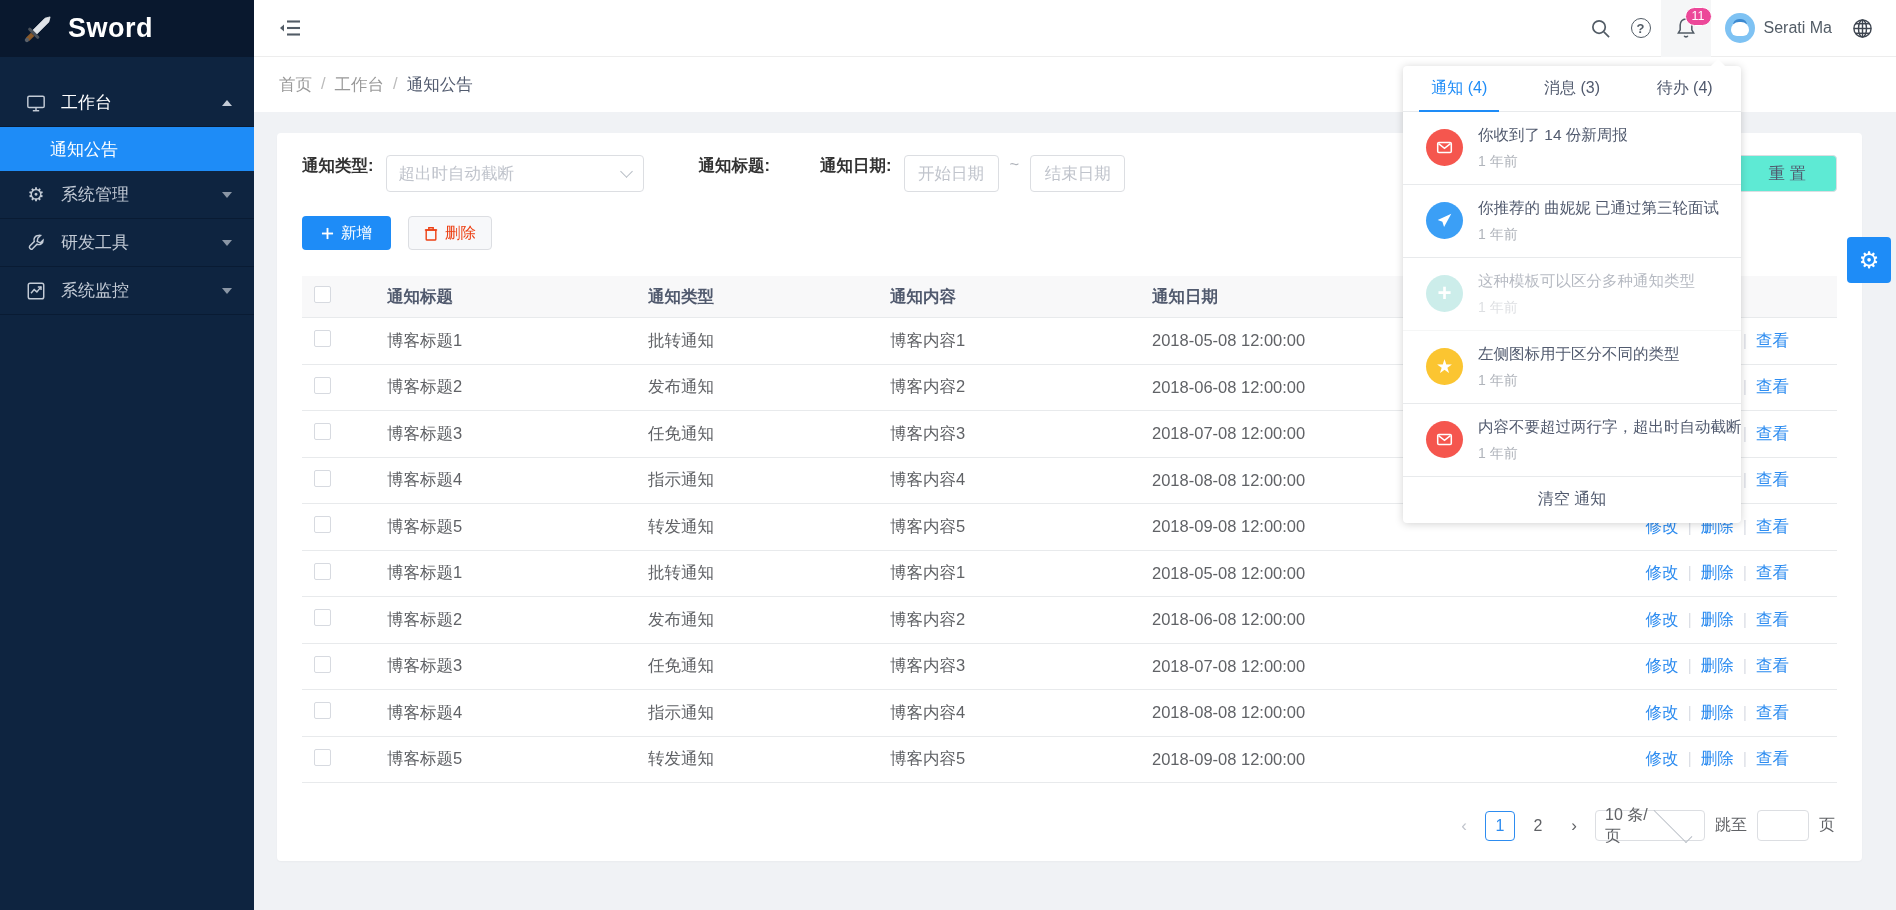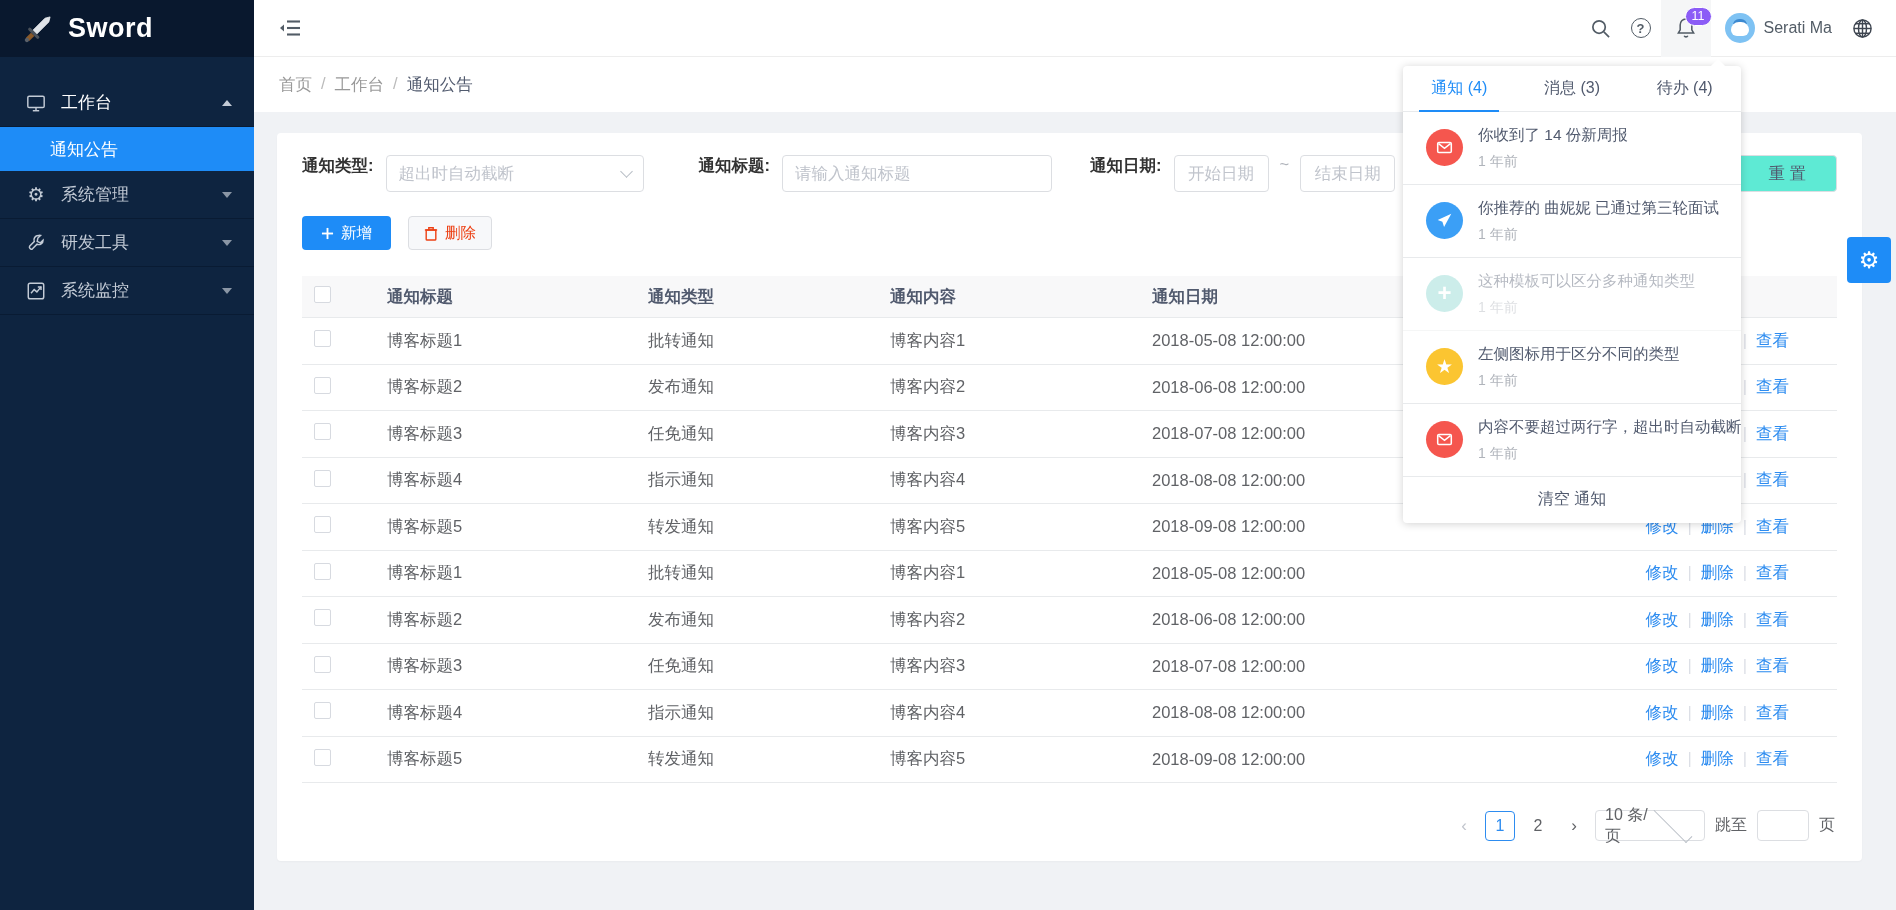--- a/index.html
+++ b/index.html
@@ -23,21 +23,21 @@
 
   
   .main { margin-left:254px; height:100%; display:flex; flex-direction:column; }
   .topbar { height:57px; background:#fff; display:flex; align-items:center; padding:0 14px 0 22px;
             border-bottom:1px solid #ededed; position:relative; }
   .collapse-btn { width:28px; height:28px; display:flex; align-items:center; justify-content:center; cursor:pointer; }
   .topbar-spacer { flex:1; }
   .tb-ic { width:40px; height:57px; display:flex; align-items:center; justify-content:center; cursor:pointer; color:#525c66; }
   .bell-wrap { width:50px; height:57px; background:#f5f6f7; display:flex; align-items:center; justify-content:center;
                position:relative; cursor:pointer; }
-  .badge { position:absolute; top:7px; left:24px; min-width:26px; height:19px; padding:0 6px; background:#8b5cf6;
+  .badge { position:absolute; top:7px; left:24px; min-width:26px; height:19px; padding:0 6px; background:#ec4899;
            color:#fff; font-size:12.5px; border-radius:10px; display:flex; align-items:center; justify-content:center;
            border:1px solid #fff; }
   .user-wrap { display:flex; align-items:center; gap:9px; margin:0 10px 0 14px; cursor:pointer; }
   .avatar { width:30px; height:30px; border-radius:50%; background:#7ec2f3; position:relative; overflow:hidden; }
   .avatar::after { content:""; position:absolute; left:6px; top:9px; width:18px; height:14px; background:#fff;
                    border-radius:8px 8px 6px 6px; box-shadow:0 -5px 0 -2px #3c89d0; }
   .user-name { font-size:16px; color:#525c66; }
   .help-circle { width:20px; height:20px; border:1.6px solid #525c66; border-radius:50%; display:flex;
                  align-items:center; justify-content:center; font-size:13px; font-weight:bold; color:#525c66; }
 
@@ -247,23 +247,20 @@
     <div class="card">
 
       <div class="filter-row">
         <span class="f-label">通知类型:</span>
         <span class="f-select">
           <span class="ph">超出时自动截断</span>
           <span class="chev"></span>
         </span>
         <span class="gap-lg"></span>
         <span class="f-label">通知标题:</span>
-        <span class="f-input">
-          <span>请输入通知标题</span>
-        </span>
         <span class="gap-md"></span>
         <span class="f-label">通知日期:</span>
         <span class="f-date">
           <span>开始日期</span>
         </span>
         <span class="tilde">~</span>
         <span class="f-date">
           <span>结束日期</span>
         </span>
         <span class="f-btns">

